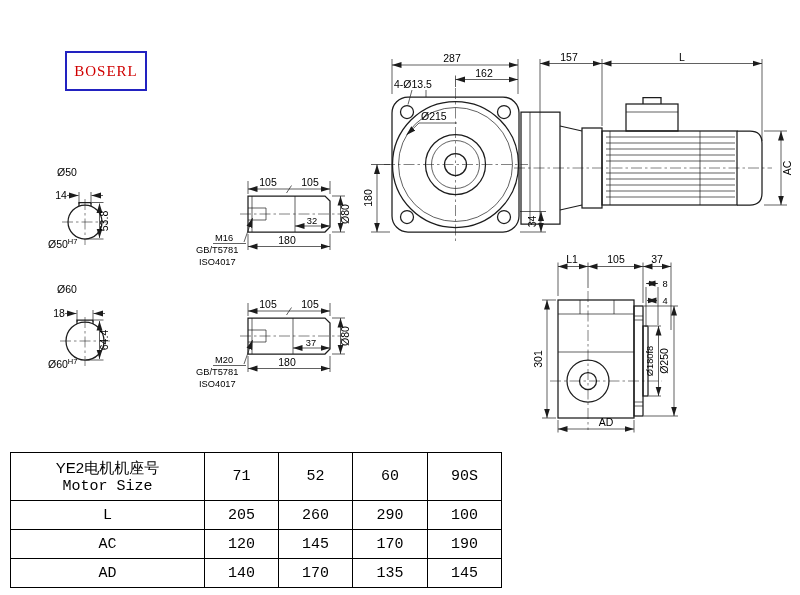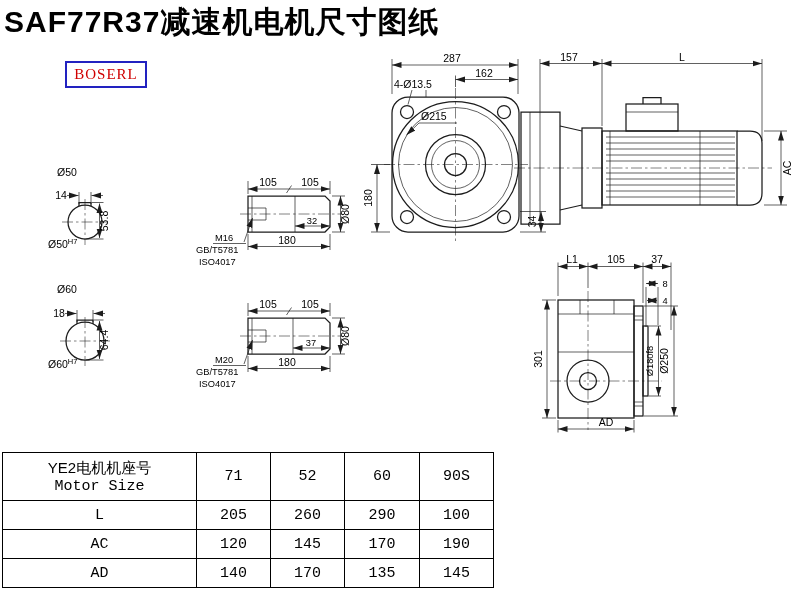--- a/index.html
+++ b/index.html
@@ -1,49 +1,48 @@
 <!DOCTYPE html>
 <html><head>
 <meta charset="utf-8">
 <style>
   *{box-sizing:border-box;margin:0;padding:0}
   html,body{background:#fff}
   .page{position:relative;width:800px;height:595px;background:#fff;color:#000;
         font-family:"Liberation Sans","DejaVu Sans",sans-serif;overflow:hidden}
   .title{position:absolute;left:4px;top:2px;font-size:30px;font-weight:bold;
          letter-spacing:1px;white-space:nowrap}
-  .logo{position:absolute;left:65px;top:61px;width:82px;height:27px;
+  .logo{position:absolute;left:65px;top:51px;width:82px;height:40px;
         border:2px solid #2222c0;color:#d00000;background:#fff;
         font-family:"Liberation Serif","DejaVu Serif",serif;font-size:15px;
         display:flex;align-items:center;justify-content:center;letter-spacing:1px}
   svg.drawing{position:absolute;left:0;top:0}
   .o{fill:none;stroke:#1c1c1c;stroke-width:1.25px}
   .t{fill:none;stroke:#1c1c1c;stroke-width:.7px}
   .cl{fill:none;stroke:#1c1c1c;stroke-width:.55px;stroke-dasharray:11 3 2.5 3}
   .dim{fill:none;stroke:#1c1c1c;stroke-width:.7px;marker-start:url(#as);marker-end:url(#ae)}
   .de{fill:none;stroke:#1c1c1c;stroke-width:.7px;marker-end:url(#ae)}
   text{fill:#000;font-family:"Liberation Sans","DejaVu Sans",sans-serif}
   .dt{font-size:10.5px;text-anchor:middle}
   .lb{font-size:10.5px}
   .sm{font-size:9.3px}
   .sup{font-size:7.5px}
-  .tbl{position:absolute;left:2px;top:452px}
+  .tbl{position:absolute;left:10px;top:452px}
   table{border-collapse:collapse;background:#fff}
   td{border:1px solid #000;text-align:center;vertical-align:middle}
   .hdr td{height:48px}
   .row td{height:29px}
   .num,.en{font-family:"Liberation Mono","DejaVu Sans Mono",monospace;font-size:15px}
   .cn{font-size:15px;font-family:"Liberation Sans","DejaVu Sans",sans-serif}
 </style>
 </head>
 <body>
 
 <div class="page">
 
-  <div class="title">SAF77R37减速机电机尺寸图纸</div>
   <div class="logo">
     <span>BOSERL</span>
   </div>
 
   <svg class="drawing" width="800" height="595" viewBox="0 0 800 595">
     <defs>
       <marker id="ae" markerWidth="10" markerHeight="8" refX="9.5" refY="4" orient="auto" markerUnits="userSpaceOnUse">
         <path d="M0,1 L9.5,4 L0,7 Z" fill="#1c1c1c"></path>
       </marker>
       <marker id="as" markerWidth="10" markerHeight="8" refX="0.5" refY="4" orient="auto" markerUnits="userSpaceOnUse">

